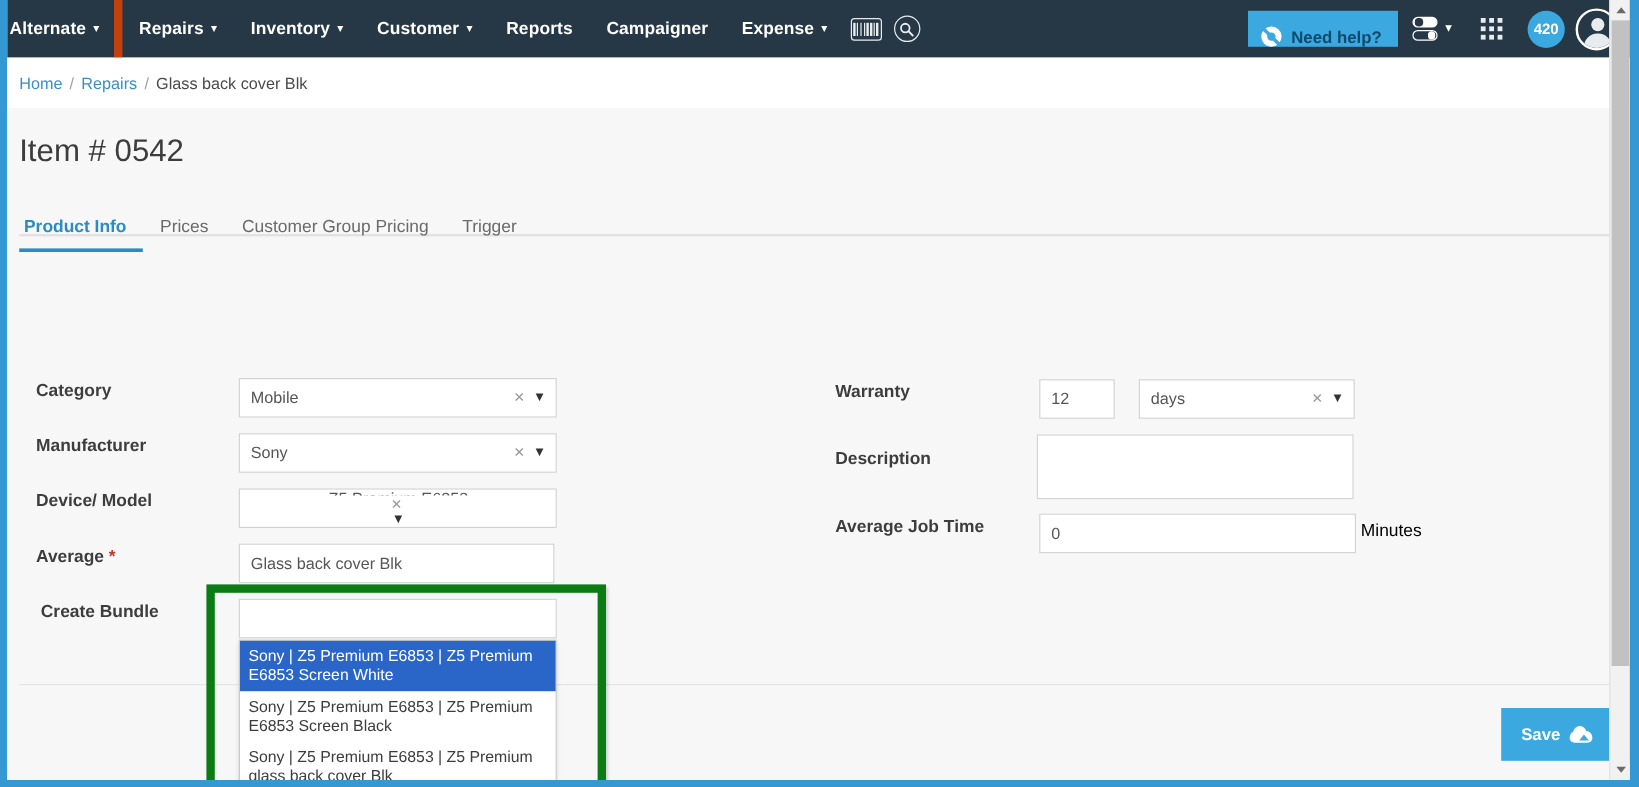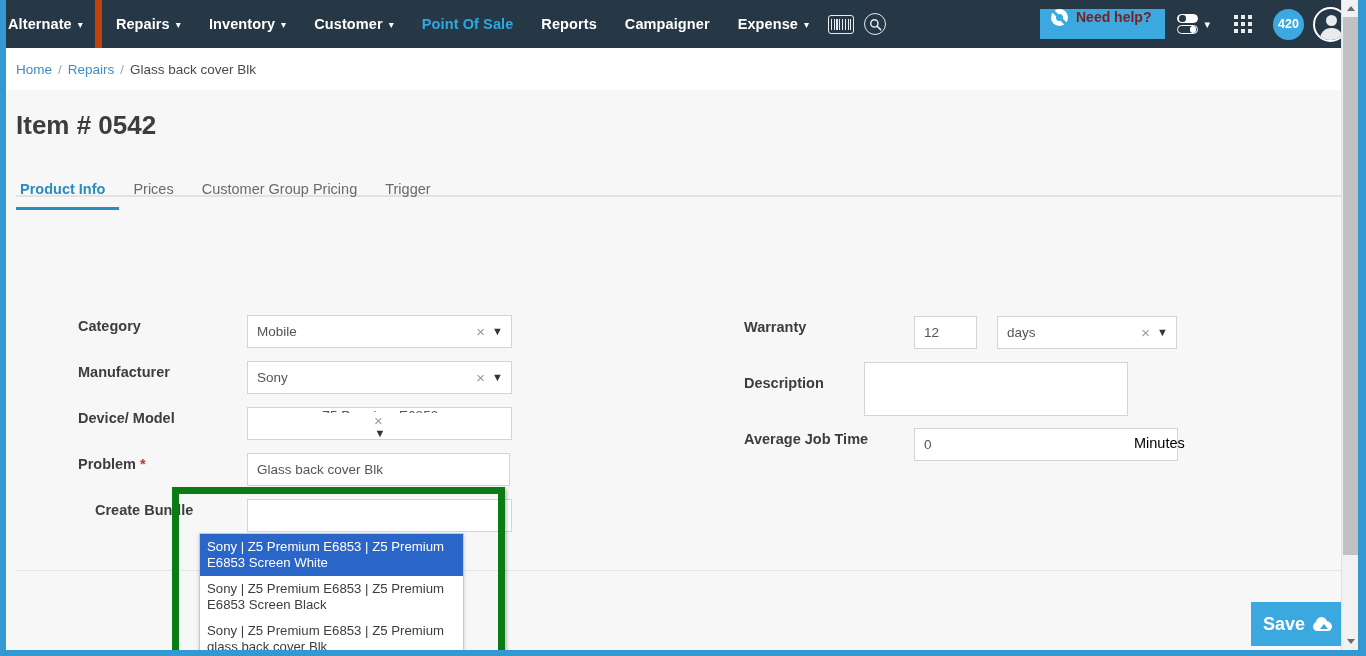--- a/index.html
+++ b/index.html
@@ -80,24 +80,24 @@
   }
 
   #nav-right {
     margin-left: auto;
     display: flex; align-items: center;
     padding-right: 10px;
     gap: 0px;
   }
   #needhelp {
     background: #3ba9df;
-    color: #7f1d1d;
+    color: #0c4a6e;
     font-size: 14px; font-weight: bold;
     height: 30px;
-    display: flex; align-items: flex-start;
+    display: flex; align-items: flex-end;
     gap: 8px;
     padding: 0 14px 0 11px;
     cursor: pointer;
     border: none;
     font-family: "Liberation Sans", sans-serif;
     white-space: nowrap;
   }
   .lifebuoy {
     width: 17px; height: 17px; border-radius: 50%;
     background: #ffffff;
@@ -160,21 +160,21 @@
   #breadcrumb .cur { color: #4a4a4a; }
 
   
   #page {
     position: absolute; left: 0; top: 90px;
     width: 1352px; height: 560px;
     background: #f7f7f7;
   }
   #page-title {
     position:absolute; left: 10px; top: 20px;
-    font-size: 26px; color: #3d3d3d; font-weight: bold;
+    font-size: 26px; color: #3d3d3d; font-weight: normal;
   }
 
   
   #tabs {
     position: absolute; left: 10px; top: 75px;
     width: 1332px; height: 32px;
     border-bottom: 2px solid #e2e2e2;
     display: flex; align-items: flex-start;
   }
   .tab {
@@ -183,21 +183,21 @@
     cursor: pointer; white-space: nowrap; margin-top: 16px;
   }
   .tab:first-child { padding-left: 4px; }
   .tab.active {
     color: #2a8cc0; font-weight: bold;
     border-bottom: 3px solid #2a8cc0;
     margin-bottom: -2px;
   }
 
   
-  .frow { position: absolute; display: flex; align-items: center; margin-left: 48px; }
+  .frow { position: absolute; display: flex; align-items: center; }
   .flabel {
     font-size: 14.5px; color: #3d3d3d; font-weight: bold;
   }
   .fld {
     background: #ffffff;
     border: 1px solid #d4d4d4;
     height: 33px;
     display: flex; align-items: center;
     padding: 0 8px 0 9px;
     font-size: 13.5px; color: #555;
@@ -205,21 +205,21 @@
   .fld .val { flex: 1; white-space: nowrap; overflow:hidden; }
   .fld .clear { color: #999; font-size: 15px; padding: 0 7px 0 4px; cursor:pointer; line-height:1; }
   .fld .arrow { color: #333; font-size: 11px; cursor:pointer; line-height:1; }
   .req { color: #c0392b; margin-left: 4px; }
 
   
   #lbl-category    { left: 24px;  top: 228px; }
   #lbl-manufacturer{ left: 24px;  top: 274px; }
   #lbl-device      { left: 24px;  top: 320px; }
   #lbl-problem     { left: 24px;  top: 366px; }
-  #lbl-bundle      { left: 41px;  top: 412px; }
+  #lbl-bundle      { left: 28px;  top: 412px; }
 
   #f-category     { left: 193px; top: 225px; width: 265px; }
   #f-manufacturer { left: 193px; top: 271px; width: 265px; }
   #f-device       { left: 193px; top: 317px; width: 265px; flex-direction: column; }
   #f-problem      { left: 193px; top: 363px; width: 263px; }
   #f-bundle       { left: 193px; top: 409px; width: 265px; }
 
   
   #lbl-warranty   { left: 690px; top: 229px; }
   #lbl-desc       { left: 690px; top: 285px; }
@@ -260,23 +260,22 @@
   #div1 { top: 480px; }
 
   
   #save-btn {
     position: absolute; left: 1245px; top: 500px;
     width: 93px; height: 44px;
     background: #3ba9df; color: #ffffff;
     border: none; cursor: pointer;
     display: flex; align-items: center; justify-content: center;
     gap: 8px;
-    font-size: 18px; font-weight: bold;
+    font-size: 14px; font-weight: bold;
     font-family: "Liberation Sans", sans-serif;
-    margin-top: 12px;
   }
   .cloud-up { position: relative; width: 19px; height: 14px; flex:none; }
   .cloud-up .c {
     position:absolute; left:0; bottom:0; width:19px; height:10px;
     background:#fff; border-radius: 7px 7px 5px 5px;
   }
   .cloud-up .c2 {
     position:absolute; left:3px; top:0; width:11px; height:11px;
     background:#fff; border-radius:50%;
   }
@@ -334,23 +333,20 @@
         <span>Repairs</span>
         <span class="caret">▾</span>
       </div>
       <div class="nav-item">
         <span>Inventory</span>
         <span class="caret">▾</span>
       </div>
       <div class="nav-item">
         <span>Customer</span>
         <span class="caret">▾</span>
-      </div>
-      <div class="nav-item active">
-        <span>Point Of Sale</span>
       </div>
       <div class="nav-item">
         <span>Reports</span>
       </div>
       <div class="nav-item">
         <span>Campaigner</span>
       </div>
       <div class="nav-item">
         <span>Expense</span>
         <span class="caret">▾</span>
@@ -440,21 +436,21 @@
         </div>
         <div class="tab">
           <span>Trigger</span>
         </div>
       </div>
 
       <div class="frow flabel" id="lbl-category">Category</div>
       <div class="frow flabel" id="lbl-manufacturer">Manufacturer</div>
       <div class="frow flabel" id="lbl-device">Device/ Model</div>
       <div class="frow flabel" id="lbl-problem">
-        <span>Problem</span>
+        <span>Average</span>
         <span class="req">*</span>
       </div>
       <div class="frow flabel" id="lbl-bundle">Create Bundle</div>
 
       <div class="frow fld" id="f-category">
         <span class="val">Mobile</span>
         <span class="clear">×</span>
         <span class="arrow">▼</span>
       </div>
       <div class="frow fld" id="f-manufacturer">

